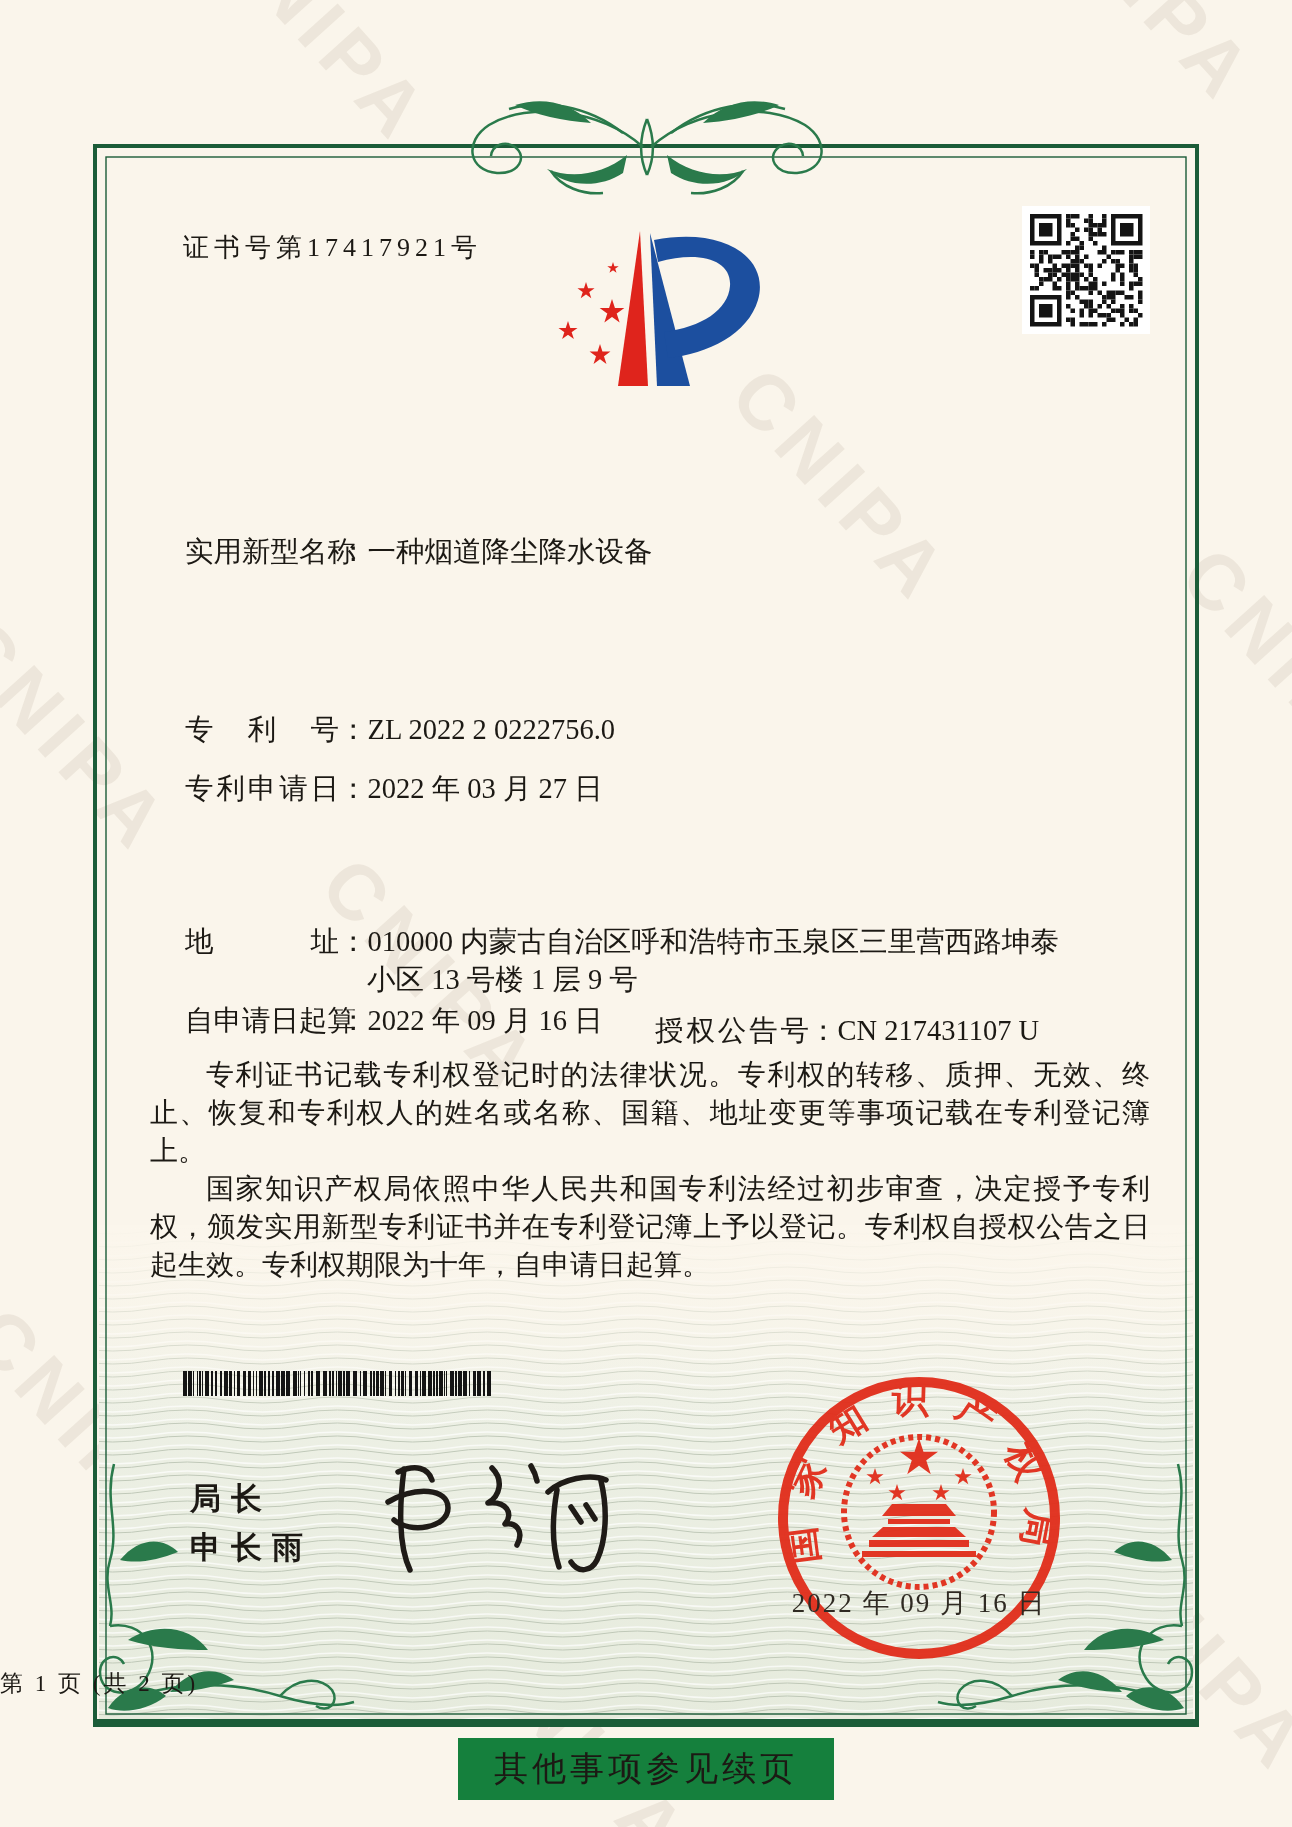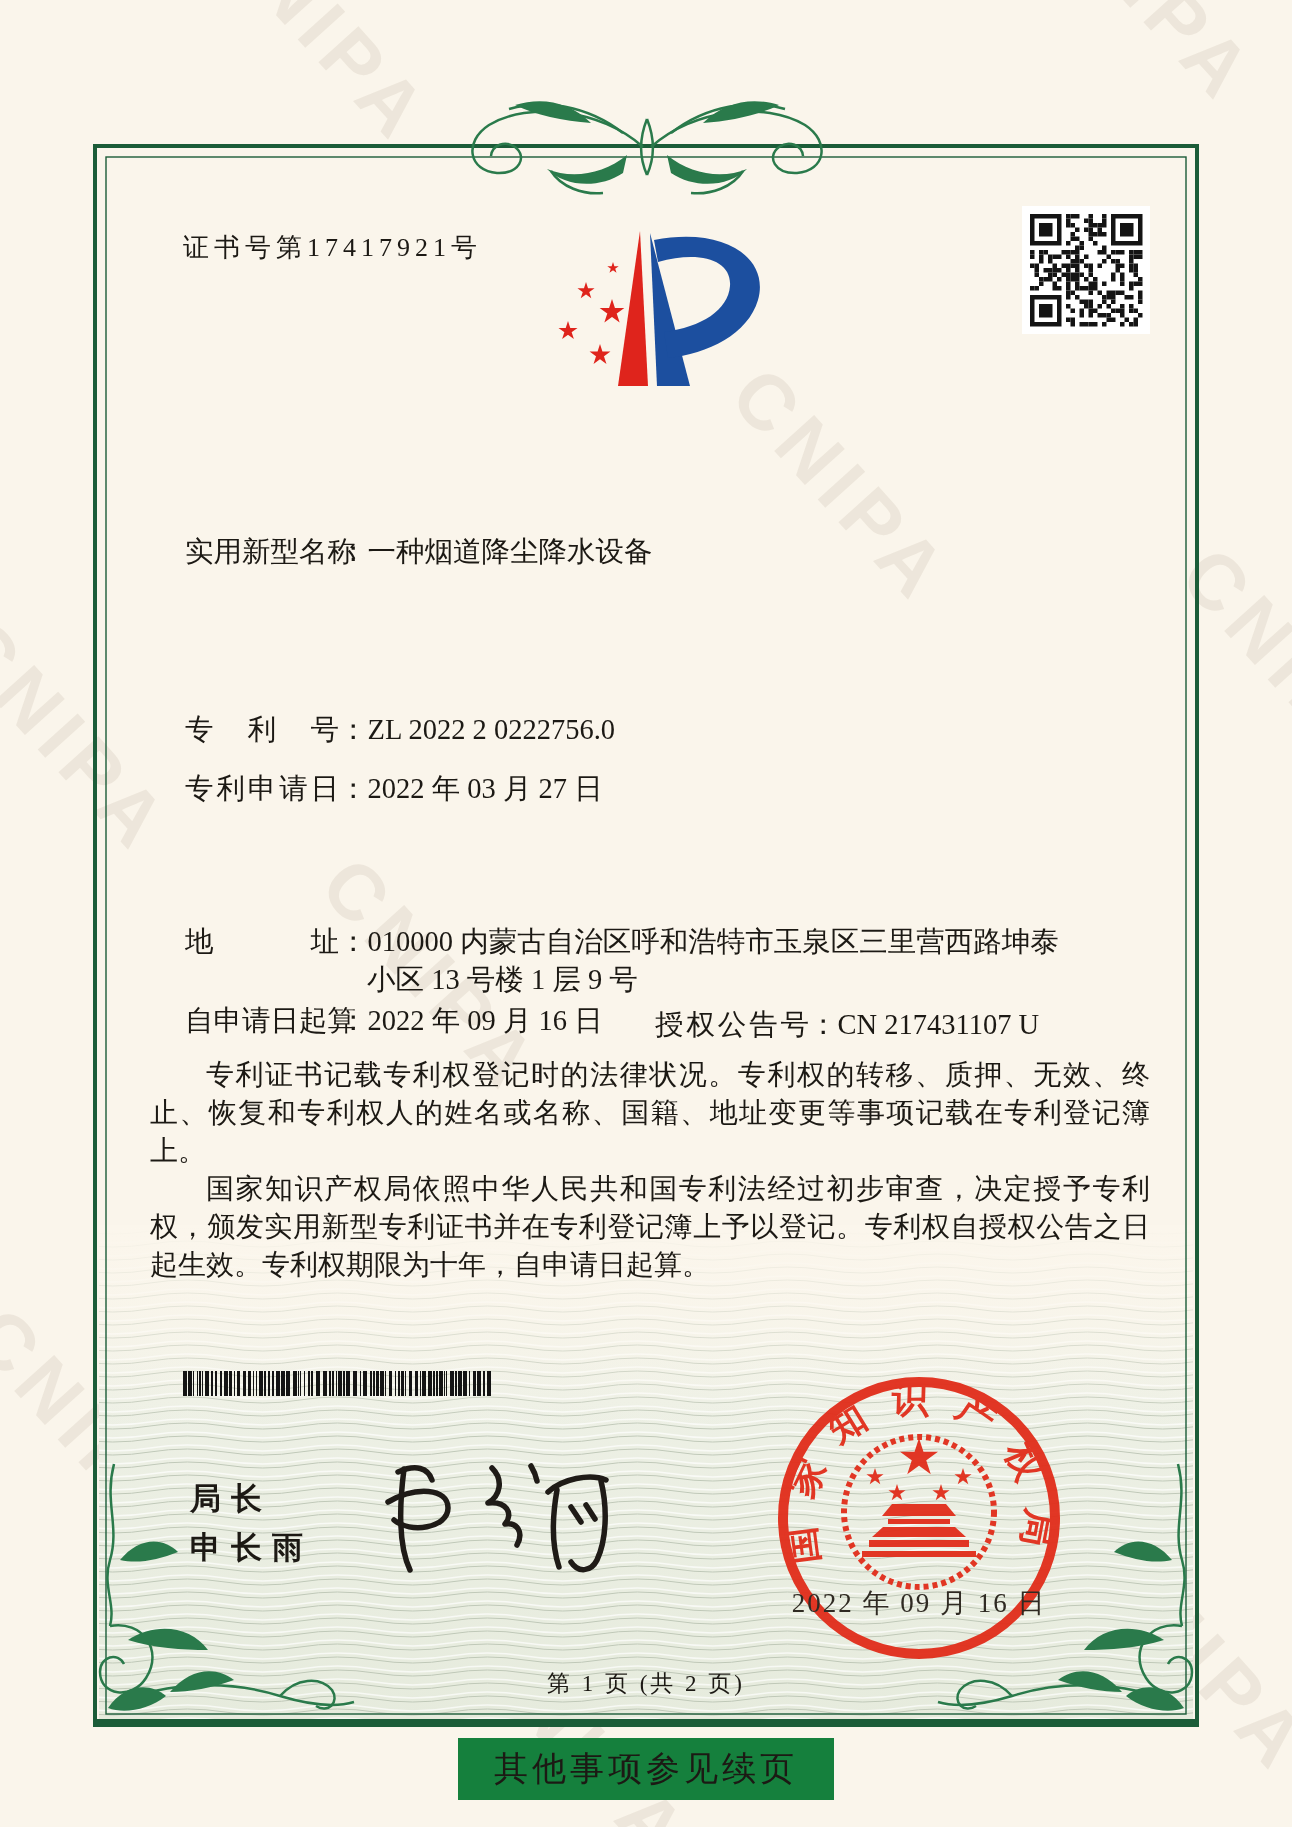--- a/index.html
+++ b/index.html
@@ -8,26 +8,26 @@
   .wm{position:absolute;font-family:"Liberation Sans",sans-serif;font-weight:bold;font-size:78px;
       letter-spacing:9px;color:rgba(168,148,126,0.15);transform:rotate(48deg);
       white-space:nowrap;z-index:1;}
   svg.deco{position:absolute;left:0;top:0;z-index:2;}
   .txt{position:absolute;z-index:3;}
   .certno{top:230px;left:183px;font-size:26px;letter-spacing:5px;}
   .title{top:352px;left:0;width:100%;text-align:center;font-size:56px;font-weight:bold;letter-spacing:10px;}
   .row{left:185px;font-size:28.5px;white-space:nowrap;}
   .flabel{display:inline-block;width:154px;text-align:justify;text-align-last:justify;}
   .addr2{left:367px;font-size:28.5px;white-space:nowrap;}
-  .pair2{position:absolute;left:470px;top:4px;white-space:nowrap;}
+  .pair2{position:absolute;left:470px;top:10px;white-space:nowrap;}
   .bodytxt{top:1056px;left:150px;width:1000px;font-size:28px;line-height:38px;text-align:justify;}
   .bodytxt p{margin:0;text-indent:2em;}
   .signt{top:1478px;left:190px;font-size:31px;font-weight:bold;font-family:"Liberation Sans",sans-serif;letter-spacing:10px;}
   .signn{top:1527px;left:190px;font-size:31px;font-weight:bold;font-family:"Liberation Sans",sans-serif;letter-spacing:10px;}
-  .pageno{top:1668px;left:0;width:100%;text-align:center;font-size:23px;letter-spacing:3px;}
+  .pageno{top:1668px;left:0;width:100%;text-align:left;font-size:23px;letter-spacing:3px;}
   .notew{top:1738px;left:0;width:100%;text-align:center;}
   .note{display:inline-block;background:#15803d;padding:8px 36px;font-size:34px;letter-spacing:4px;}
 </style>
 </head>
 <body>
 
 <div class="page">
 
   <div class="wm" style="left:180px;top:-20px;">CNIPA</div>
   <div class="wm" style="left:1005px;top:-60px;">CNIPA</div>

